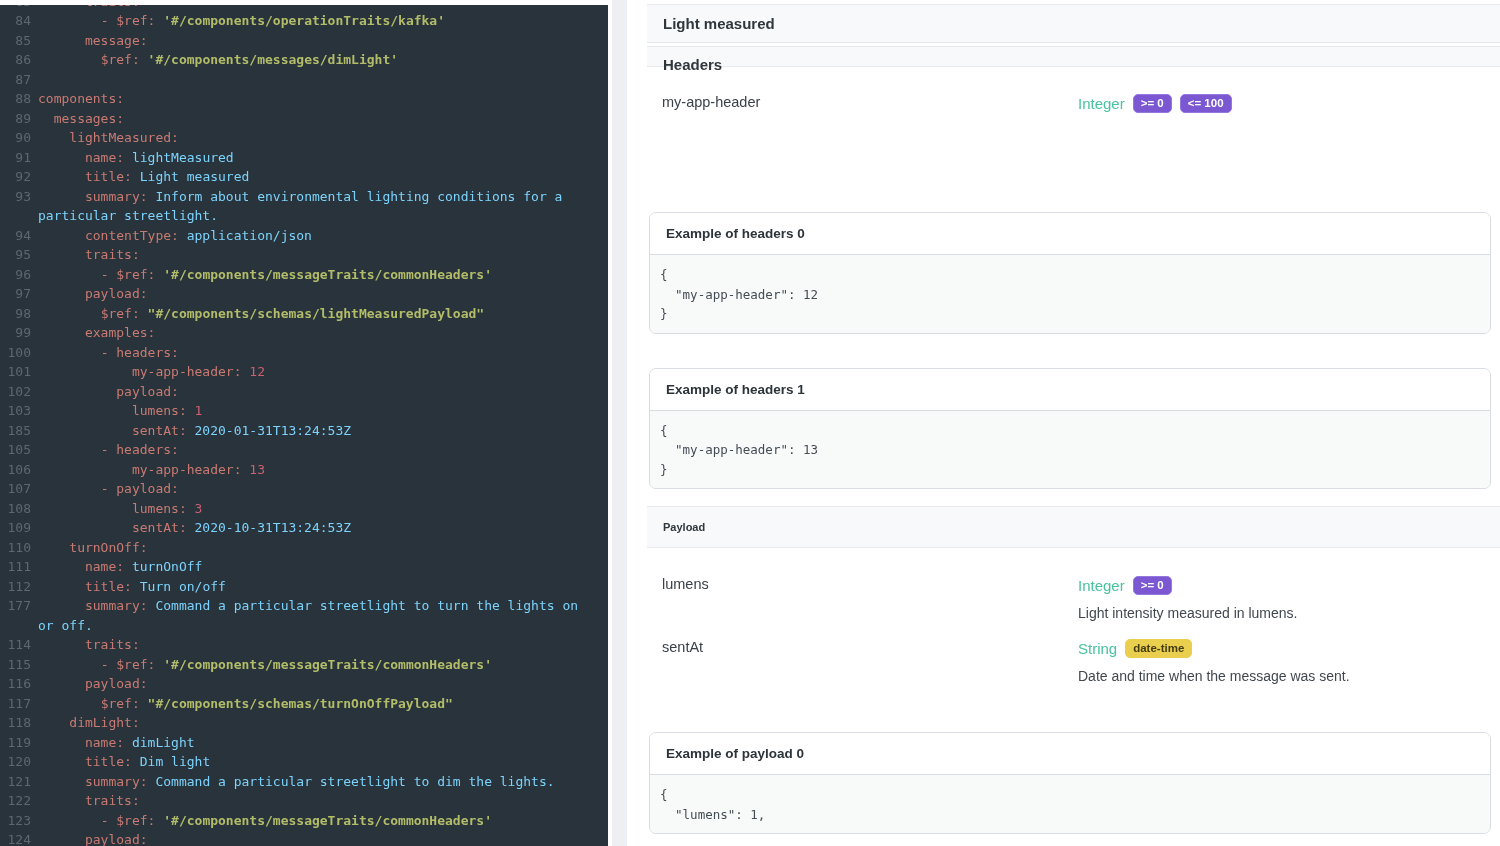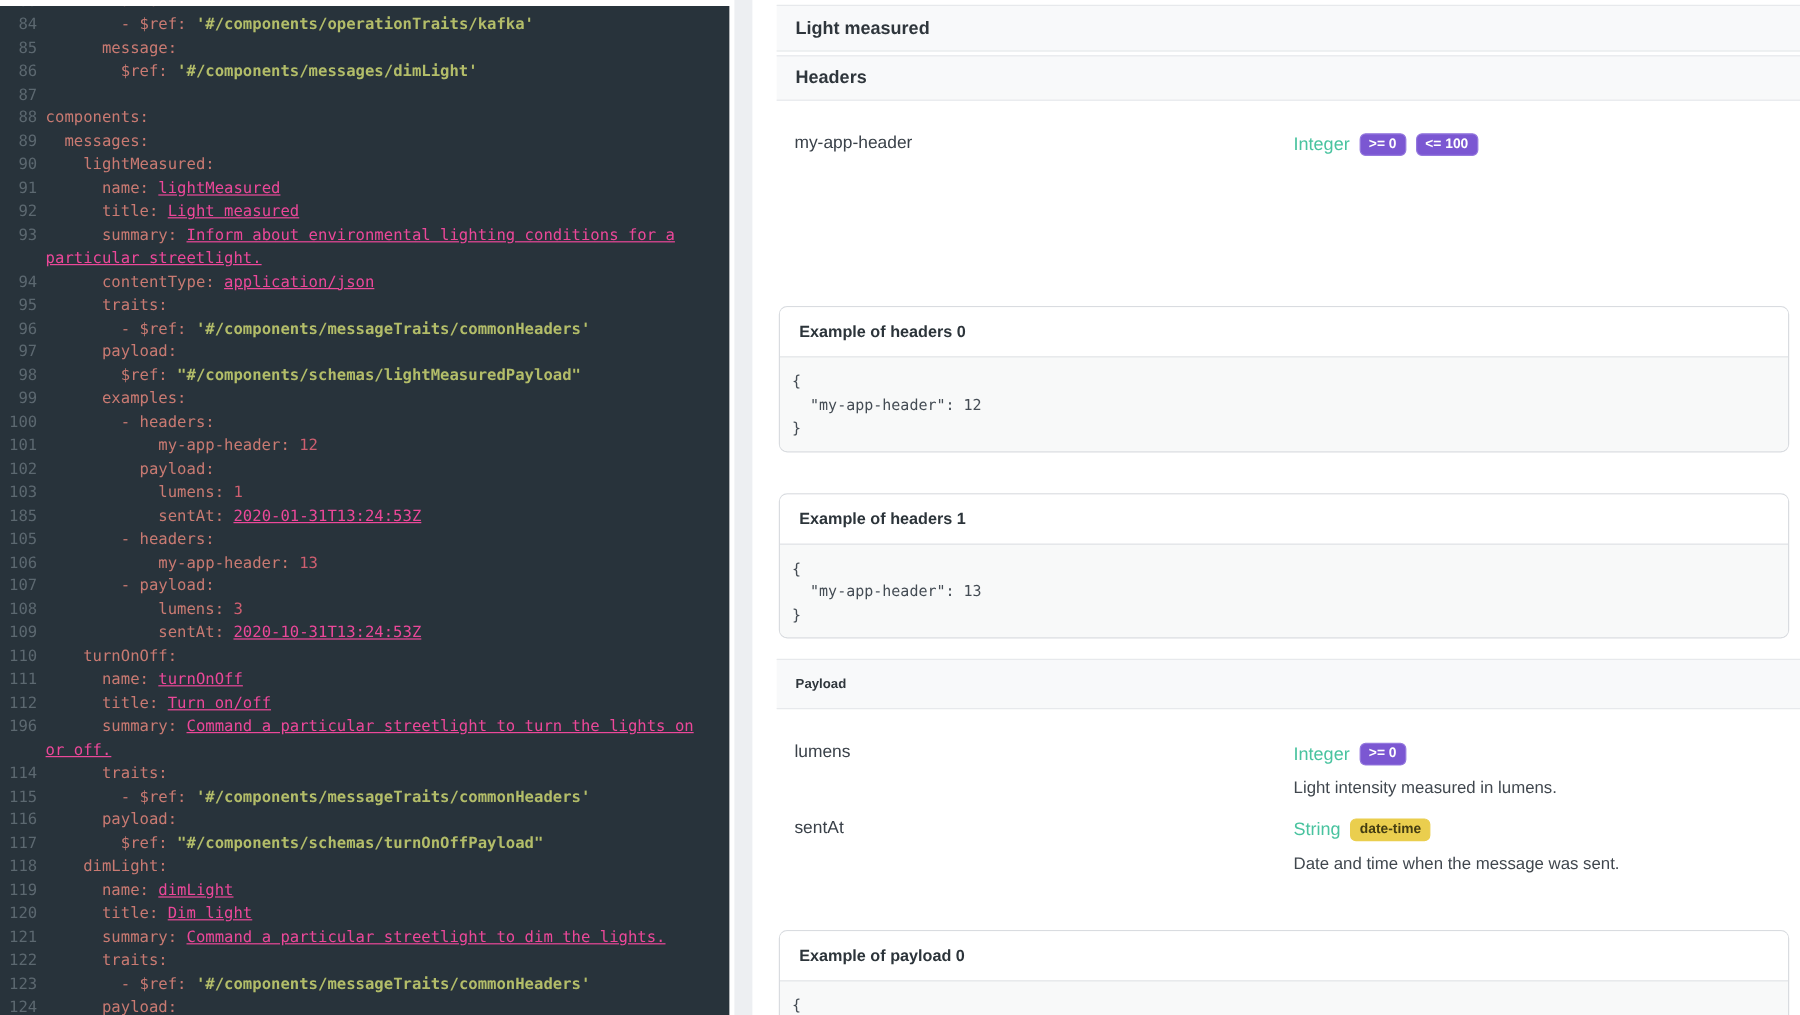--- a/index.html
+++ b/index.html
@@ -12,33 +12,33 @@
     position:absolute;left:0;top:5px;width:608px;height:846px;
     background:#28333b;overflow:hidden;
     font-family:"DejaVu Sans Mono", monospace;font-size:13px;
   }
   #editor-lines{margin-top:-13.5px;}
   .erow{display:flex;height:19.5px;line-height:19.5px;white-space:pre;}
   .ln{width:31px;text-align:right;color:#5c6870;flex:none;user-select:none;}
   .ecode{margin-left:7px;color:#e7e9e4;}
   .tk-k{color:#c97a72;}
   .tk-s{color:#b3bd69;font-weight:bold;}
-  .tk-v{color:#ec4899;text-decoration:underline;}
+  .tk-v{color:#7dd3fc;}
   .tk-n{color:#ce5f70;}
   
   .dividerzone{position:absolute;left:608px;top:0;width:39px;height:846px;background:#ffffff;}
   .resizer{position:absolute;left:4px;top:0;width:15px;height:846px;background:#edeff2;}
   
   .docs{position:absolute;left:647px;top:0;right:0;height:846px;background:#ffffff;overflow:hidden;}
   .secbar{
     background:#f8f9fa;border-top:1px solid #e7e9ec;border-bottom:1px solid #e7e9ec;
     box-sizing:border-box;padding-left:16px;color:#2f363c;font-weight:bold;
   }
   .bar-title{margin-top:4px;height:39px;line-height:37px;font-size:15px;}
-  .bar-headers{margin-top:3px;height:38px;line-height:36px;font-size:15px;}
+  .bar-headers{margin-top:3px;height:21px;line-height:36px;font-size:15px;}
   .bar-payload{margin-top:17px;height:42px;line-height:40px;font-size:11px;}
   .prow{display:flex;box-sizing:border-box;}
   .prow-header{padding:27px 0 0 0;height:97px;}
   .prow-lumens{padding:28px 0 0 0;height:68px;}
   .prow-sentat{padding:23px 0 0 0;height:70px;}
   .pname{width:431px;box-sizing:border-box;padding-left:15px;font-size:14.5px;color:#3a4149;flex:none;}
   .ptypecol{font-size:15px;}
   .ttype{color:#49c39f;font-weight:500;}
   .badge{
     display:inline-block;font-size:11.5px;font-weight:bold;border-radius:5px;
@@ -52,21 +52,21 @@
   }
   .exbox .extitle{
     padding:13px 16px;font-size:13.5px;font-weight:bold;color:#2c343a;
     border-bottom:1px solid #d9dce0;background:#ffffff;
   }
   .excode{
     background:#f8f9f9;padding:10px 0 9px 10px;
     font-family:"DejaVu Sans Mono", monospace;font-size:12.5px;color:#444c54;
   }
   .excode .codeline{height:19.5px;line-height:19.5px;white-space:pre;}
-  .mt-box0{margin-top:74px;}
+  .mt-box0{margin-top:48px;}
   .mt-box1{margin-top:34px;}
   .mt-box2{margin-top:46px;}
 </style>
 </head>
 <body>
 
 <div class="editor">
   <div id="editor-lines">
       <div class="erow"><span class="ln">83</span><span class="ecode">      <span class="tk-k">traits:</span></span></div>
       <div class="erow"><span class="ln">84</span><span class="ecode">        <span class="tk-k">- $ref:</span> <span class="tk-s">'#/components/operationTraits/kafka'</span></span></div>
@@ -92,21 +92,21 @@
       <div class="erow"><span class="ln">103</span><span class="ecode">            <span class="tk-k">lumens:</span> <span class="tk-n">1</span></span></div>
       <div class="erow"><span class="ln">185</span><span class="ecode">            <span class="tk-k">sentAt:</span> <span class="tk-v">2020-01-31T13:24:53Z</span></span></div>
       <div class="erow"><span class="ln">105</span><span class="ecode">        <span class="tk-k">- headers:</span></span></div>
       <div class="erow"><span class="ln">106</span><span class="ecode">            <span class="tk-k">my-app-header:</span> <span class="tk-n">13</span></span></div>
       <div class="erow"><span class="ln">107</span><span class="ecode">        <span class="tk-k">- payload:</span></span></div>
       <div class="erow"><span class="ln">108</span><span class="ecode">            <span class="tk-k">lumens:</span> <span class="tk-n">3</span></span></div>
       <div class="erow"><span class="ln">109</span><span class="ecode">            <span class="tk-k">sentAt:</span> <span class="tk-v">2020-10-31T13:24:53Z</span></span></div>
       <div class="erow"><span class="ln">110</span><span class="ecode">    <span class="tk-k">turnOnOff:</span></span></div>
       <div class="erow"><span class="ln">111</span><span class="ecode">      <span class="tk-k">name:</span> <span class="tk-v">turnOnOff</span></span></div>
       <div class="erow"><span class="ln">112</span><span class="ecode">      <span class="tk-k">title:</span> <span class="tk-v">Turn on/off</span></span></div>
-      <div class="erow"><span class="ln">196</span><span class="ecode">      <span class="tk-k">summary:</span> <span class="tk-v">Command a particular streetlight to turn the lights on</span></span></div>
+      <div class="erow"><span class="ln">177</span><span class="ecode">      <span class="tk-k">summary:</span> <span class="tk-v">Command a particular streetlight to turn the lights on</span></span></div>
       <div class="erow"><span class="ln"></span><span class="ecode"><span class="tk-v">or off.</span></span></div>
       <div class="erow"><span class="ln">114</span><span class="ecode">      <span class="tk-k">traits:</span></span></div>
       <div class="erow"><span class="ln">115</span><span class="ecode">        <span class="tk-k">- $ref:</span> <span class="tk-s">'#/components/messageTraits/commonHeaders'</span></span></div>
       <div class="erow"><span class="ln">116</span><span class="ecode">      <span class="tk-k">payload:</span></span></div>
       <div class="erow"><span class="ln">117</span><span class="ecode">        <span class="tk-k">$ref:</span> <span class="tk-s">"#/components/schemas/turnOnOffPayload"</span></span></div>
       <div class="erow"><span class="ln">118</span><span class="ecode">    <span class="tk-k">dimLight:</span></span></div>
       <div class="erow"><span class="ln">119</span><span class="ecode">      <span class="tk-k">name:</span> <span class="tk-v">dimLight</span></span></div>
       <div class="erow"><span class="ln">120</span><span class="ecode">      <span class="tk-k">title:</span> <span class="tk-v">Dim light</span></span></div>
       <div class="erow"><span class="ln">121</span><span class="ecode">      <span class="tk-k">summary:</span> <span class="tk-v">Command a particular streetlight to dim the lights.</span></span></div>
       <div class="erow"><span class="ln">122</span><span class="ecode">      <span class="tk-k">traits:</span></span></div>

